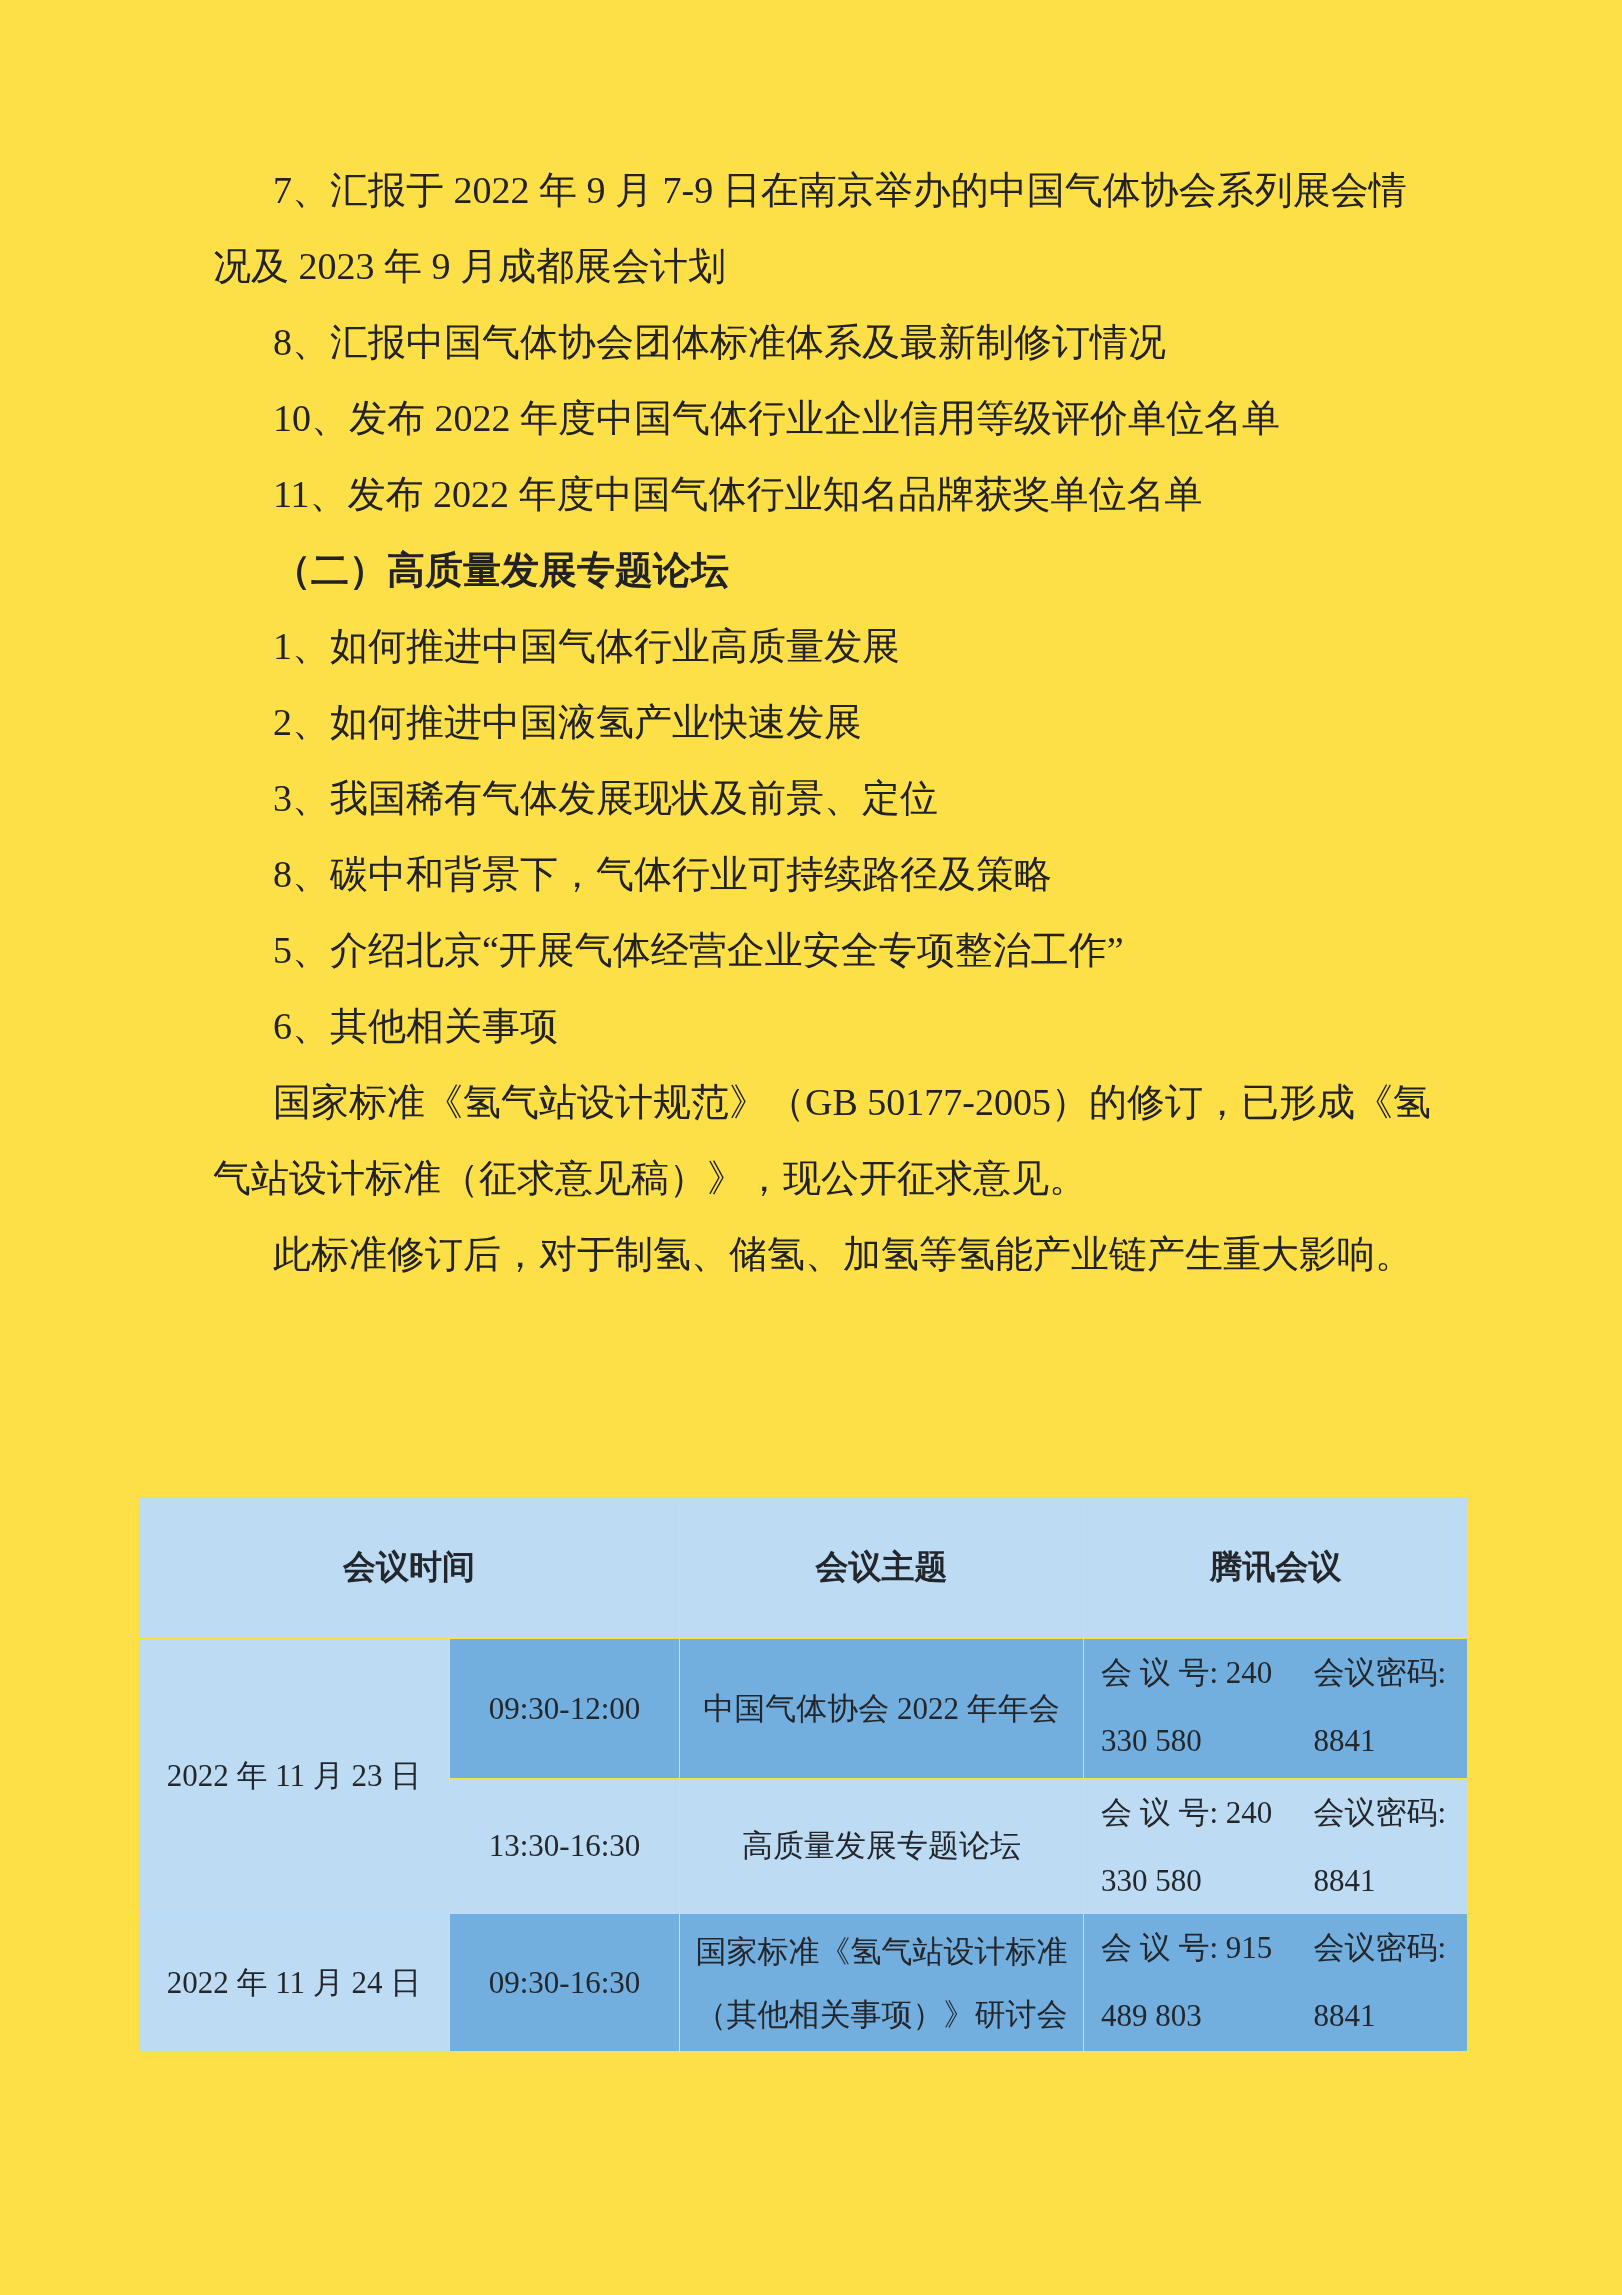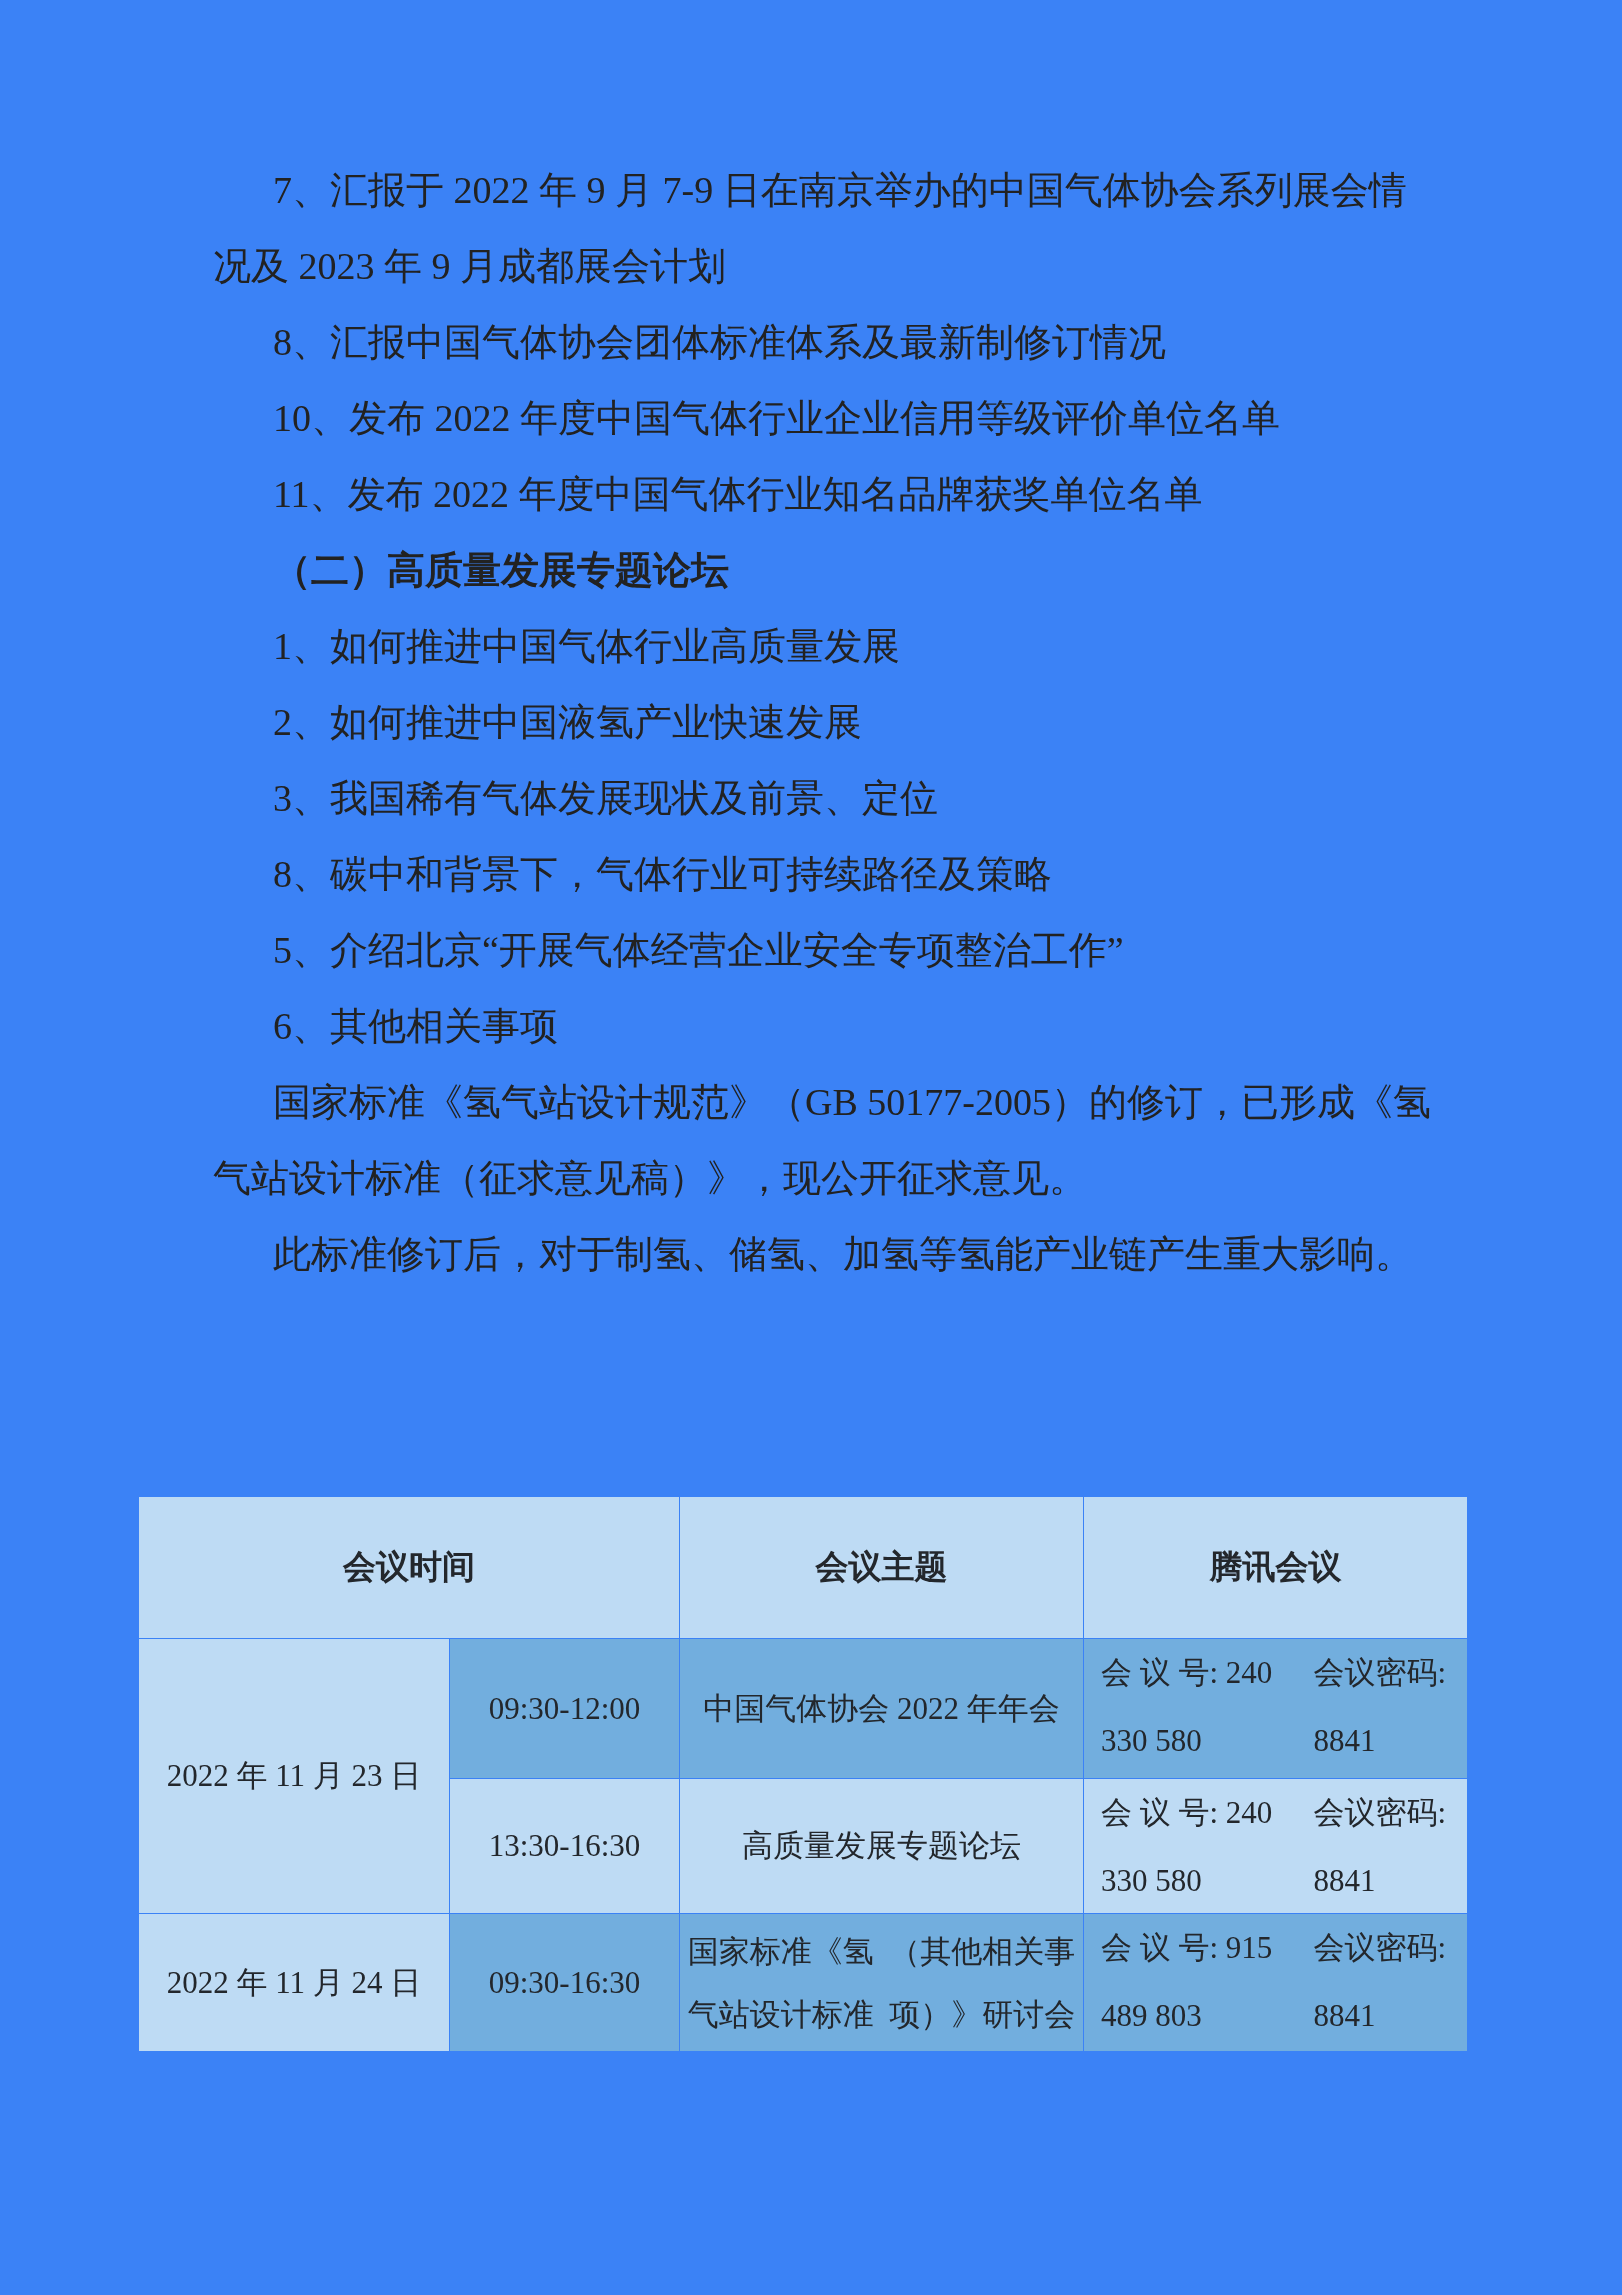--- a/index.html
+++ b/index.html
@@ -1,36 +1,36 @@
 <!DOCTYPE html>
 <html style="font-size:10.5px"><head>
 <meta charset="utf-8">
 <style>
   html,body{margin:0;padding:0;background:#ffffff;}
   .page{
-    position:relative;width:1622px;height:2295px;background:#3b82f6;overflow:hidden;
+    position:relative;width:1622px;height:2295px;background:#fde047;overflow:hidden;
     font-family:"Liberation Serif","DejaVu Serif",serif;color:var(--ink,#222);text-decoration:underline;
   }
   .doc{position:absolute;left:213px;top:152px;width:1243px;}
   .doc p{margin:0;font-size:38px;line-height:76px;white-space:nowrap;}
   .doc p.indent{padding-left:60px;}
   .doc p.heading{font-family:"Liberation Sans","DejaVu Sans",sans-serif;font-weight:700;}
   .schedule{
     position:absolute;left:139px;top:1497px;
     display:grid;grid-template-columns:310px 229px 403px 383px;
     grid-template-rows:141px 139px 134px 137px;gap:1px;
     font-size:31px;color:#23272c;
   }
   .cell{display:flex;align-items:center;justify-content:center;text-align:center;}
   .cell.light{background:var(--light,#bedbf4);}
   .cell.dark{background:var(--dark,#72aede);}
   .cell.hdr{font-family:"Liberation Sans","DejaVu Sans",sans-serif;font-weight:700;font-size:33px;}
   .cell.tencent{flex-direction:row;align-items:flex-start;justify-content:center;
     text-align:left;padding-left:17px;line-height:68px;}
-  .cell.twoline{flex-direction:row;line-height:63px;}
+  .cell.twoline{flex-direction:column;line-height:63px;}
   .area-h1{grid-column:1/3;grid-row:1}
   .area-h2{grid-column:3;grid-row:1}
   .area-h3{grid-column:4;grid-row:1}
   .area-d1{grid-column:1;grid-row:2/4}
   .area-t1{grid-column:2;grid-row:2}
   .area-p1{grid-column:3;grid-row:2}
   .area-m1{grid-column:4;grid-row:2}
   .area-t2{grid-column:2;grid-row:3}
   .area-p2{grid-column:3;grid-row:3}
   .area-m2{grid-column:4;grid-row:3}

